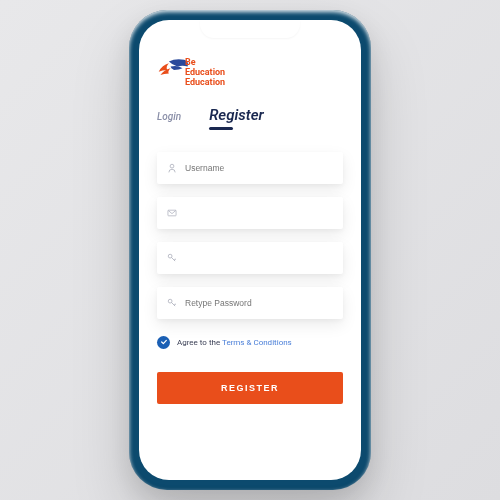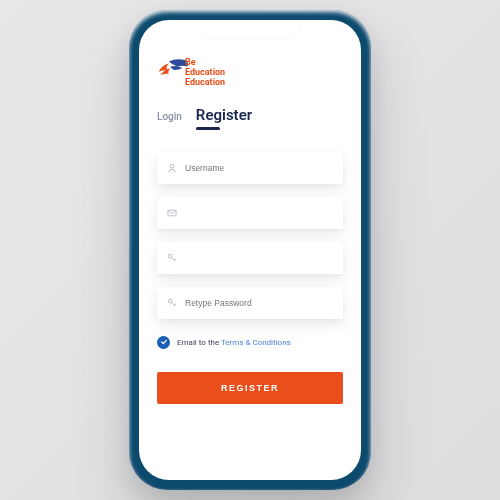--- a/index.html
+++ b/index.html
@@ -66,23 +66,24 @@
     .logo-text {
       font-size: 9px;
       font-weight: 700;
       line-height: 1.1;
       color: #e94e1b;
       margin-left: -8px;
       margin-top: 6px;
     }
     .tabs {
       display: flex;
-      gap: 14px;
+      gap: 28px;
       margin-bottom: 22px;
       align-items: baseline;
+      font-style: italic;
     }
     .tab-login {
       font-size: 10px;
       color: #8a8fa8;
       font-weight: 500;
       cursor: pointer;
     }
     .tab-register {
       font-size: 15px;
       color: #1a2850;
@@ -229,21 +230,21 @@
         <input class="input-text" type="password" placeholder="Retype Password" style="">
       </div>
 
       <div class="agree-row">
         <div class="check-circle">
           <svg viewBox="0 0 12 12">
             <path d="M 2.5 6 L 5 8.5 L 9.5 3.5" fill="none" stroke="#fff" stroke-width="1.8" stroke-linecap="round" stroke-linejoin="round"></path>
           </svg>
         </div>
         <span class="agree-text">
-          <span>Email to the </span><span class="agree-link">Terms &amp; Conditions</span>
+          <span>Agree to the </span><span class="agree-link">Terms &amp; Conditions</span>
         </span>
       </div>
 
       <button class="register-btn">REGISTER</button>
 
     </div>
   </div>
 </div>
 
 </body></html>

